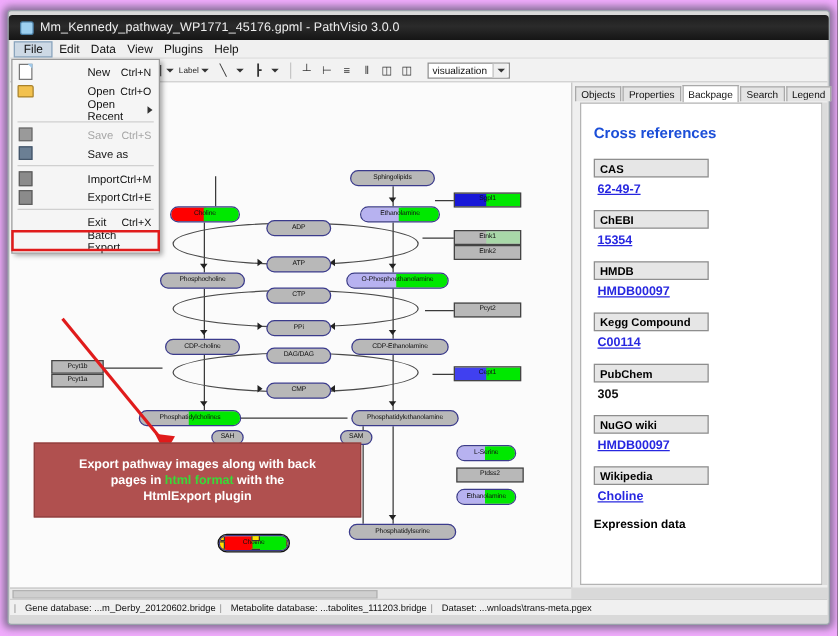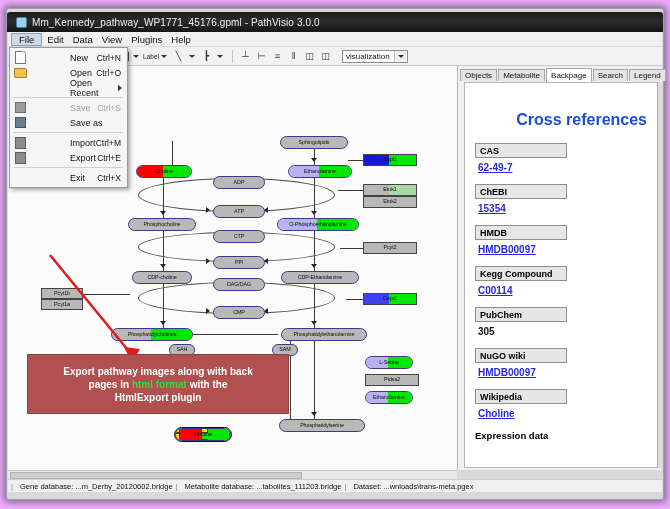--- a/index.html
+++ b/index.html
@@ -105,21 +105,21 @@
   
   #rpanel{position:absolute;left:458px;top:66px;width:204px;height:404px;background:#efefef;}
   #tabs{position:absolute;left:2px;top:2px;height:14px;display:flex;align-items:center;}
   #tabs .tab{height:12px;padding:0 4px;font-size:8px;color:#111;background:#e4e4e4;
     border:1px solid #a9a9a9;border-bottom:none;display:flex;align-items:center;
     margin-right:1px;box-sizing:border-box;}
   #tabs .tab.sel{background:#fff;height:14px;font-weight:normal;}
   #bpcontent{position:absolute;left:6px;top:16px;width:194px;height:386px;background:#fff;
     border:1px solid #b4b4b4;box-sizing:border-box;overflow:hidden;}
   #bpinner{padding:8px 10px 0 10px;}
-  .bp-h1{font-size:16px;font-weight:bold;color:#1b4ed8;margin:20px 0 14px 0;text-align:right;}
+  .bp-h1{font-size:12px;font-weight:bold;color:#1b4ed8;margin:8px 0 14px 0;}
   .xref-box{border:1px solid #8e8e8e;background:#e6e6e6;height:15px;display:flex;align-items:center;
     padding-left:4px;font-size:9px;font-weight:bold;color:#000;width:92px;box-sizing:border-box;}
   .xref-val{font-size:10px;color:#2727e0;text-decoration:underline;font-weight:bold;
     margin:4px 0 11px 3px;display:block;}
   .xref-val.plain{color:#111;text-decoration:none;}
   .bp-h2{font-size:9.5px;font-weight:bold;color:#000;margin-top:10px;}
 
   
   #rscroll{position:absolute;right:0;top:16px;width:4px;height:386px;background:#dcdcdc;}
 
@@ -404,26 +404,31 @@
         </span>
         <span class="lb">Export</span>
         <span class="ac">Ctrl+E</span>
       </div>
       <div class="sep"></div>
       <div class="row">
         <span class="ic"></span>
         <span class="lb">Exit</span>
         <span class="ac">Ctrl+X</span>
       </div>
+      <div class="row boxed">
+        <span class="ic"></span>
+        <span class="lb">Batch Export</span>
+        <span class="ac"></span>
+      </div>
     </div>
 
   <div id="rpanel">
     <div id="tabs">
         <span class="tab">Objects</span>
-        <span class="tab">Metabolite</span>
+        <span class="tab">Properties</span>
         <span class="tab sel">Backpage</span>
         <span class="tab">Search</span>
         <span class="tab">Legend</span>
       </div>
     <div id="bpcontent">
       <div id="bpinner">
         <div class="bp-h1">Cross references</div>
         <div id="xrefs">
             <div class="xref-box">CAS</div>
             <span class="xref-val">62-49-7</span>

